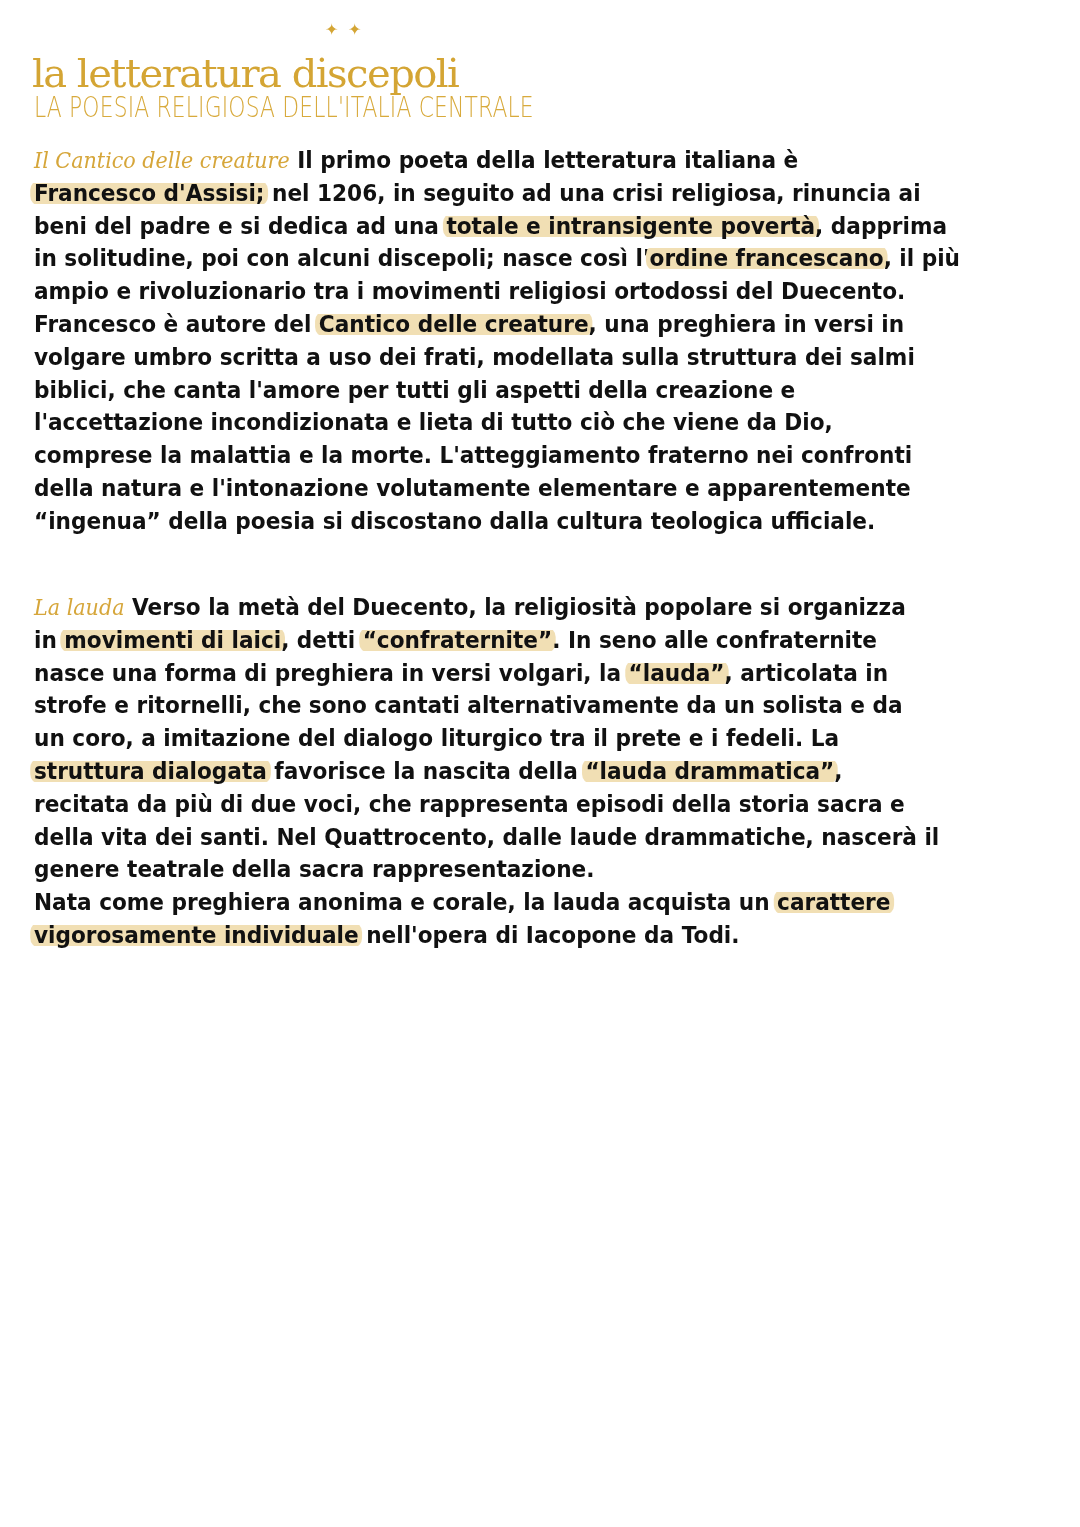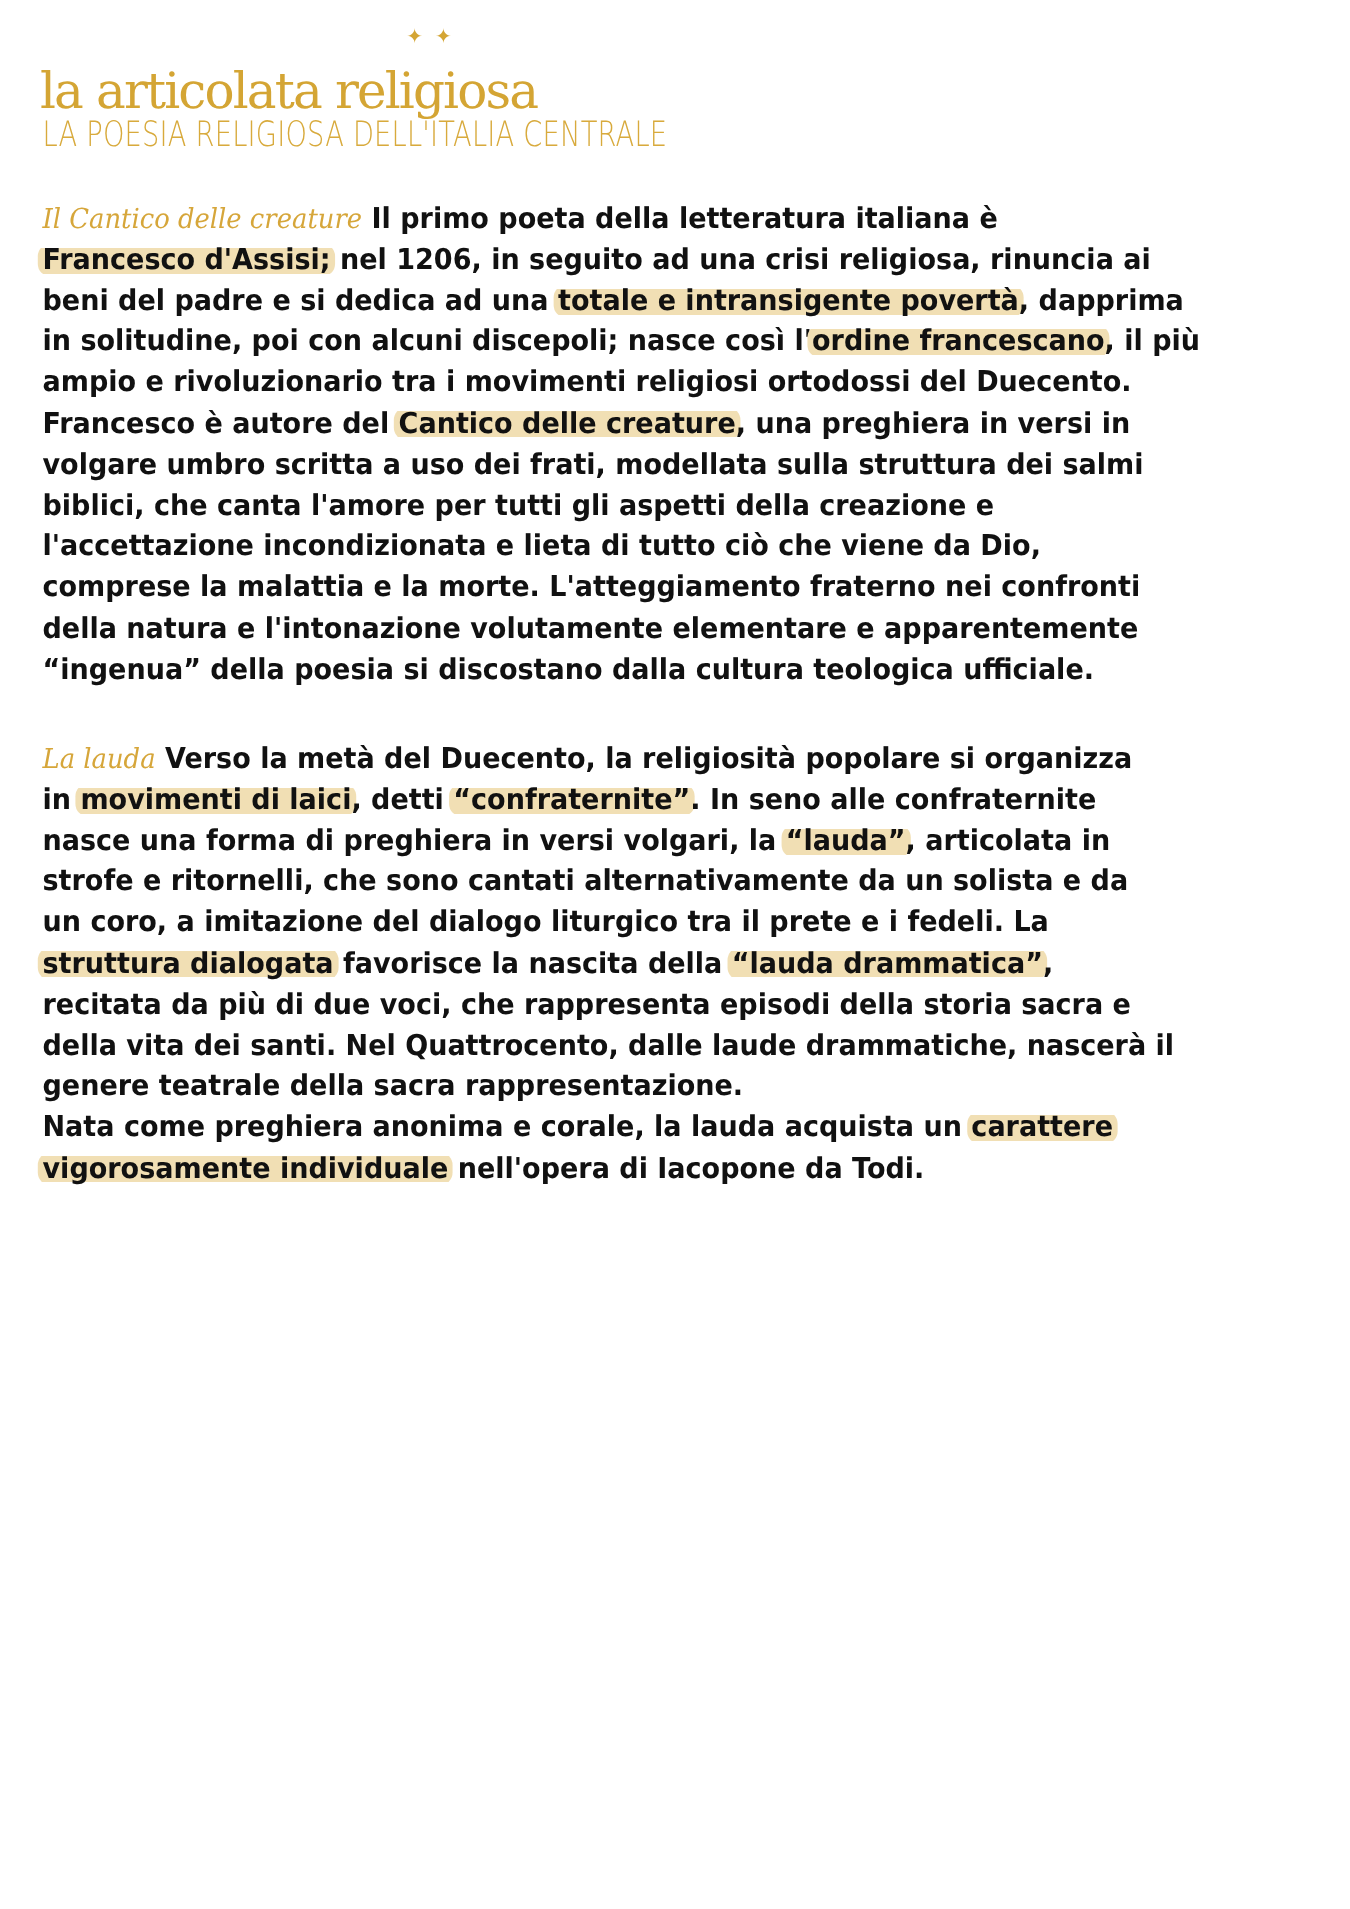--- a/index.html
+++ b/index.html
@@ -24,28 +24,28 @@
   }
   .line { white-space: nowrap; display: block; height: 32.8px; transform: scaleX(0.94); transform-origin: left center; }
   .script {
     font-family: "DejaVu Serif", serif; font-style: italic; font-weight: normal;
     color: #d6a63a; font-size: 22px;
   }
   .hl {
     background: linear-gradient(to bottom, transparent 12%, #f1dfb4 12%, #f1dfb4 92%, transparent 92%);
     border-radius: 10px; padding: 0 4px; margin: 0 -4px;
   }
-  #sec1 { top: 159px; }
+  #sec1 { top: 144px; }
   #sec2 { top: 591px; }
 </style>
 </head>
 <body>
 
 <div class="page">
-  <h1 class="title">la articolata religiosa</h1>
+  <h1 class="title">la letteratura discepoli</h1>
   <span class="sparkle" style="left:325px;top:22px;">✦</span>
   <span class="sparkle" style="left:348px;top:22px;">✦</span>
   <div class="subtitle">LA POESIA RELIGIOSA DELL'ITALIA CENTRALE</div>
 
   <div class="body-text" id="sec1">
       <span class="line"><span class="script">Il Cantico delle creature</span><span> Il primo poeta della letteratura italiana è</span></span>
       <span class="line"><span class="hl">Francesco d'Assisi;</span><span> nel 1206, in seguito ad una crisi religiosa, rinuncia ai</span></span>
       <span class="line"><span>beni del padre e si dedica ad una </span><span class="hl">totale e intransigente povertà</span><span>, dapprima</span></span>
       <span class="line"><span>in solitudine, poi con alcuni discepoli; nasce così l'</span><span class="hl">ordine francescano</span><span>, il più</span></span>
       <span class="line"><span>ampio e rivoluzionario tra i movimenti religiosi ortodossi del Duecento.</span></span>

